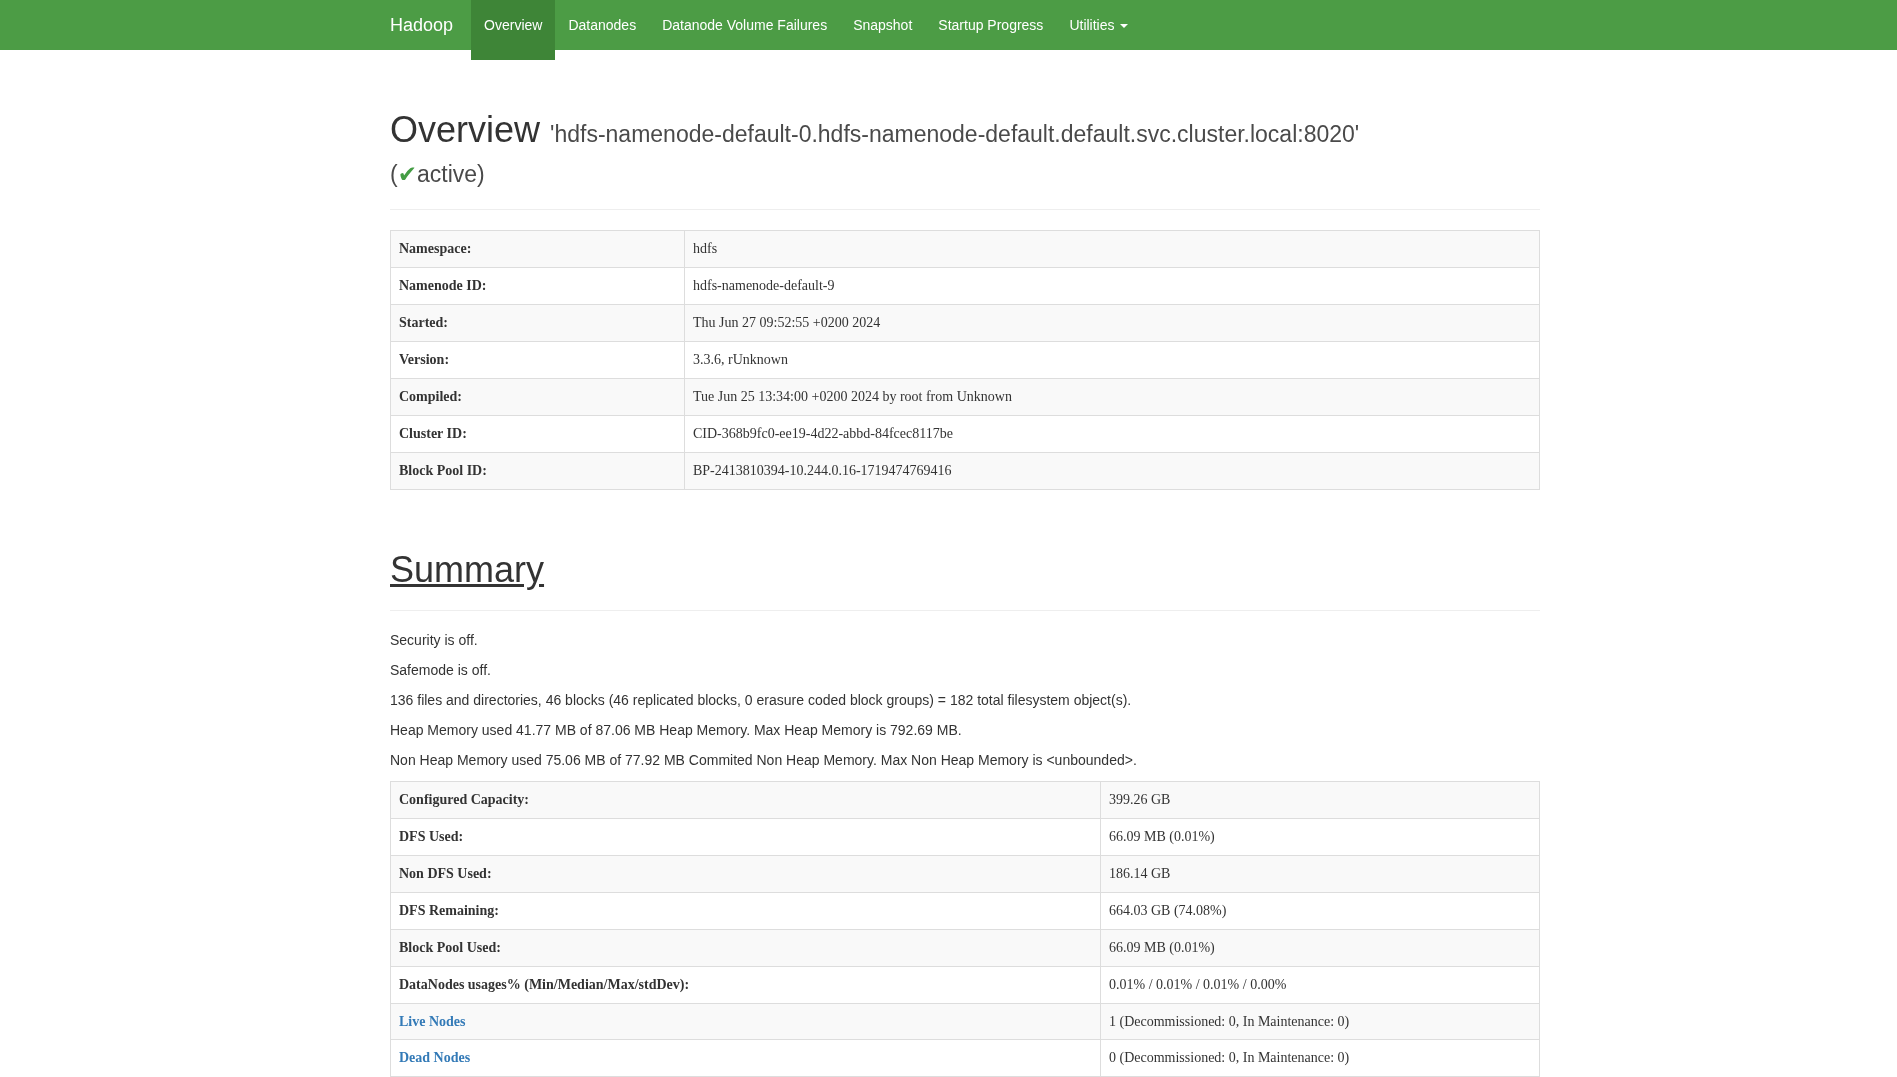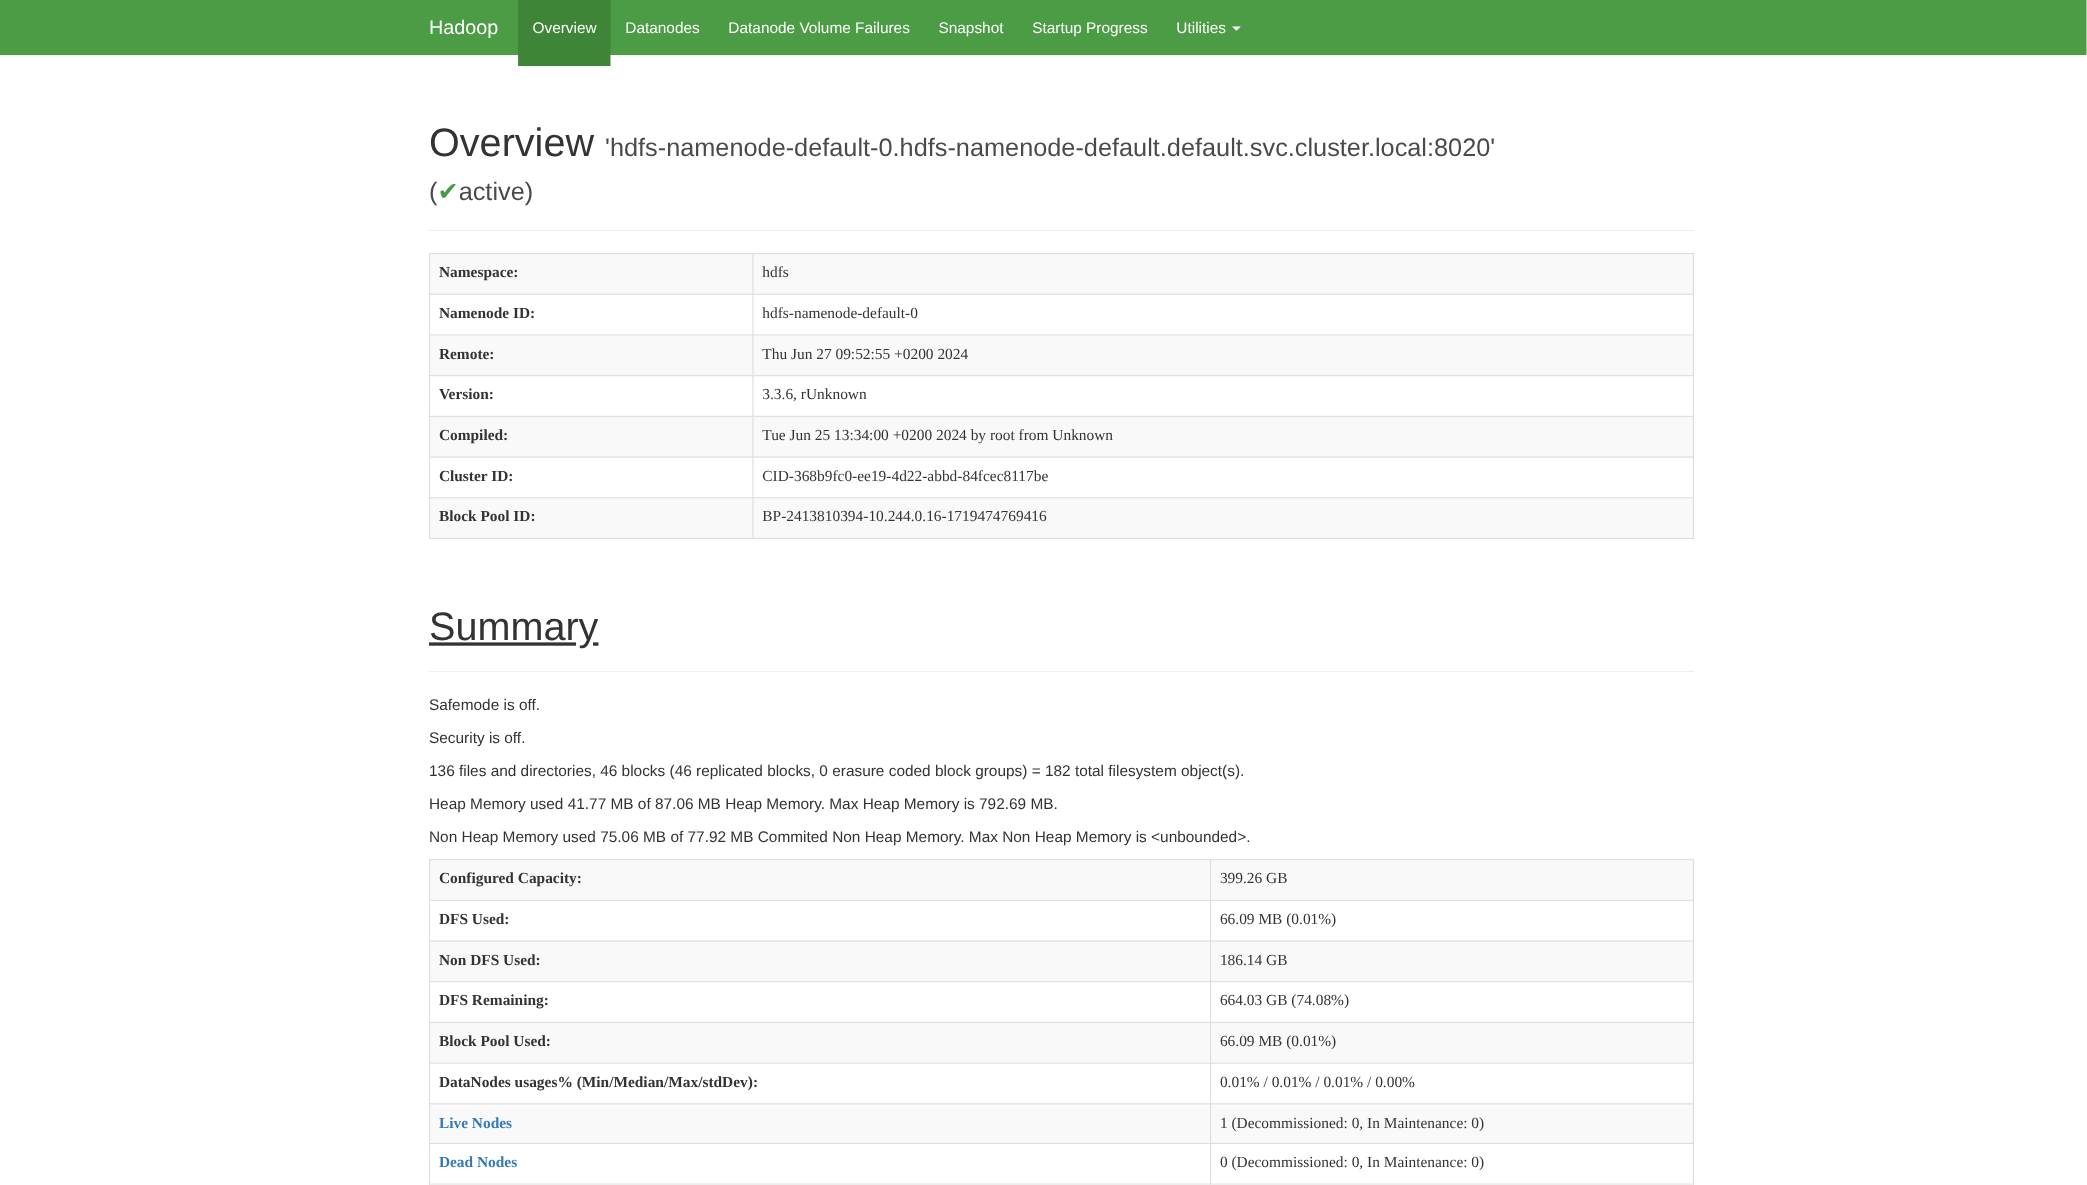--- a/index.html
+++ b/index.html
@@ -97,24 +97,24 @@
   <hr>
 
   <table class="table-bordered tbl-overview">
     <tbody>
       <tr>
         <th>Namespace:</th>
         <td>hdfs</td>
       </tr>
       <tr>
         <th>Namenode ID:</th>
-        <td>hdfs-namenode-default-0</td>
+        <td>hdfs-namenode-default-9</td>
       </tr>
       <tr>
-        <th>Remote:</th>
+        <th>Started:</th>
         <td>Thu Jun 27 09:52:55 +0200 2024</td>
       </tr>
       <tr>
         <th>Version:</th>
         <td>3.3.6, rUnknown</td>
       </tr>
       <tr>
         <th>Compiled:</th>
         <td>Tue Jun 25 13:34:00 +0200 2024 by root from Unknown</td>
       </tr>
@@ -127,22 +127,22 @@
         <td>BP-2413810394-10.244.0.16-1719474769416</td>
       </tr>
     </tbody>
   </table>
 
   <h1 class="summary-title">Summary</h1>
 
   <hr>
 
   <div class="summary-text">
+    <p>Security is off.</p>
     <p>Safemode is off.</p>
-    <p>Security is off.</p>
     <p>136 files and directories, 46 blocks (46 replicated blocks, 0 erasure coded block groups) = 182 total filesystem object(s).</p>
     <p>Heap Memory used 41.77 MB of 87.06 MB Heap Memory. Max Heap Memory is 792.69 MB.</p>
     <p>Non Heap Memory used 75.06 MB of 77.92 MB Commited Non Heap Memory. Max Non Heap Memory is &lt;unbounded&gt;.</p>
   </div>
 
   <table class="table-bordered tbl-summary">
     <tbody>
       <tr>
         <th>Configured Capacity:</th>
         <td>399.26 GB</td>

